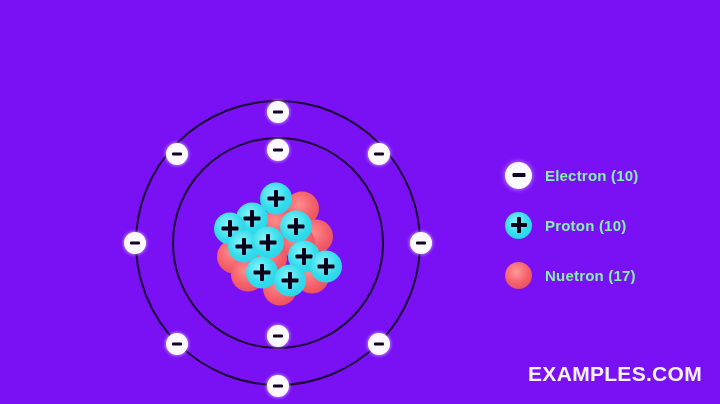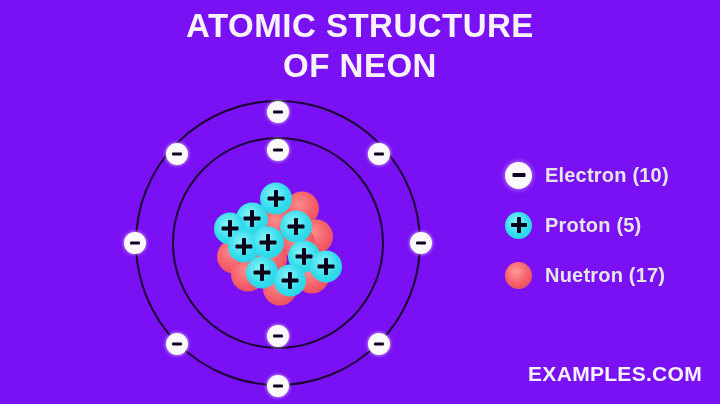--- a/index.html
+++ b/index.html
@@ -133,24 +133,24 @@
     position: absolute; left: 50%; top: 50%;
     background: #0B0118; border-radius: 1px;
   }
   .sw-proton .pv { width: 4px; height: 16px; transform: translate(-50%, -50%); }
   .sw-proton .ph { width: 16px; height: 4px; transform: translate(-50%, -50%); }
   .sw-neutron {
     background: radial-gradient(circle at 42% 36%, #FF9A9A 0%, #F4616B 50%, #E8505F 80%, #DC4A5C 100%);
     filter: blur(0.3px);
   }
   .legend-label {
-    color: #e5e5e5;
+    color: #86efac;
     font-family: "Liberation Sans", sans-serif;
     font-weight: bold;
-    font-size: 20px;
+    font-size: 15px;
     letter-spacing: 0.2px;
     white-space: nowrap;
   }
 
   
   #watermark {
     position: absolute;
     right: 18px;
     bottom: 18px;
     color: #F7F2FD;
@@ -158,24 +158,20 @@
     font-weight: bold;
     font-size: 21px;
     letter-spacing: 0.3px;
   }
 </style>
 </head>
 <body>
 
 <div id="stage">
 
-  <div id="title">
-    <span class="tline">ATOMIC STRUCTURE</span>
-    <span class="tline">OF NEON</span>
-  </div>
 
   <div id="atom">
 
   <div class="shell" style="width: 212px; height: 212px; left: 278px; top: 243px; border-color: rgb(27, 4, 51);"></div>
       <div class="shell" style="width: 286px; height: 286px; left: 278px; top: 243px; border-color: rgb(27, 4, 51);"></div>
       <div id="nucleus" style="left: 278px; top: 243px;">
         <div class="particle neutron" style="left: 94px; top: 28px;"></div>
         <div class="particle neutron" style="left: 108px; top: 56px;"></div>
         <div class="particle neutron" style="left: 70px; top: 44px;"></div>
         <div class="particle neutron" style="left: 48px; top: 58px;"></div>
@@ -265,21 +261,21 @@
         <span class="sign"></span>
       </span>
       <span class="legend-label">Electron (10)</span>
     </div>
 
     <div class="legend-row">
       <span class="legend-swatch sw-proton">
         <span class="pv"></span>
         <span class="ph"></span>
       </span>
-      <span class="legend-label">Proton (5)</span>
+      <span class="legend-label">Proton (10)</span>
     </div>
 
     <div class="legend-row">
       <span class="legend-swatch sw-neutron"></span>
       <span class="legend-label">Nuetron (17)</span>
     </div>
 
   </div>
 
   <div id="watermark">EXAMPLES.COM</div>

